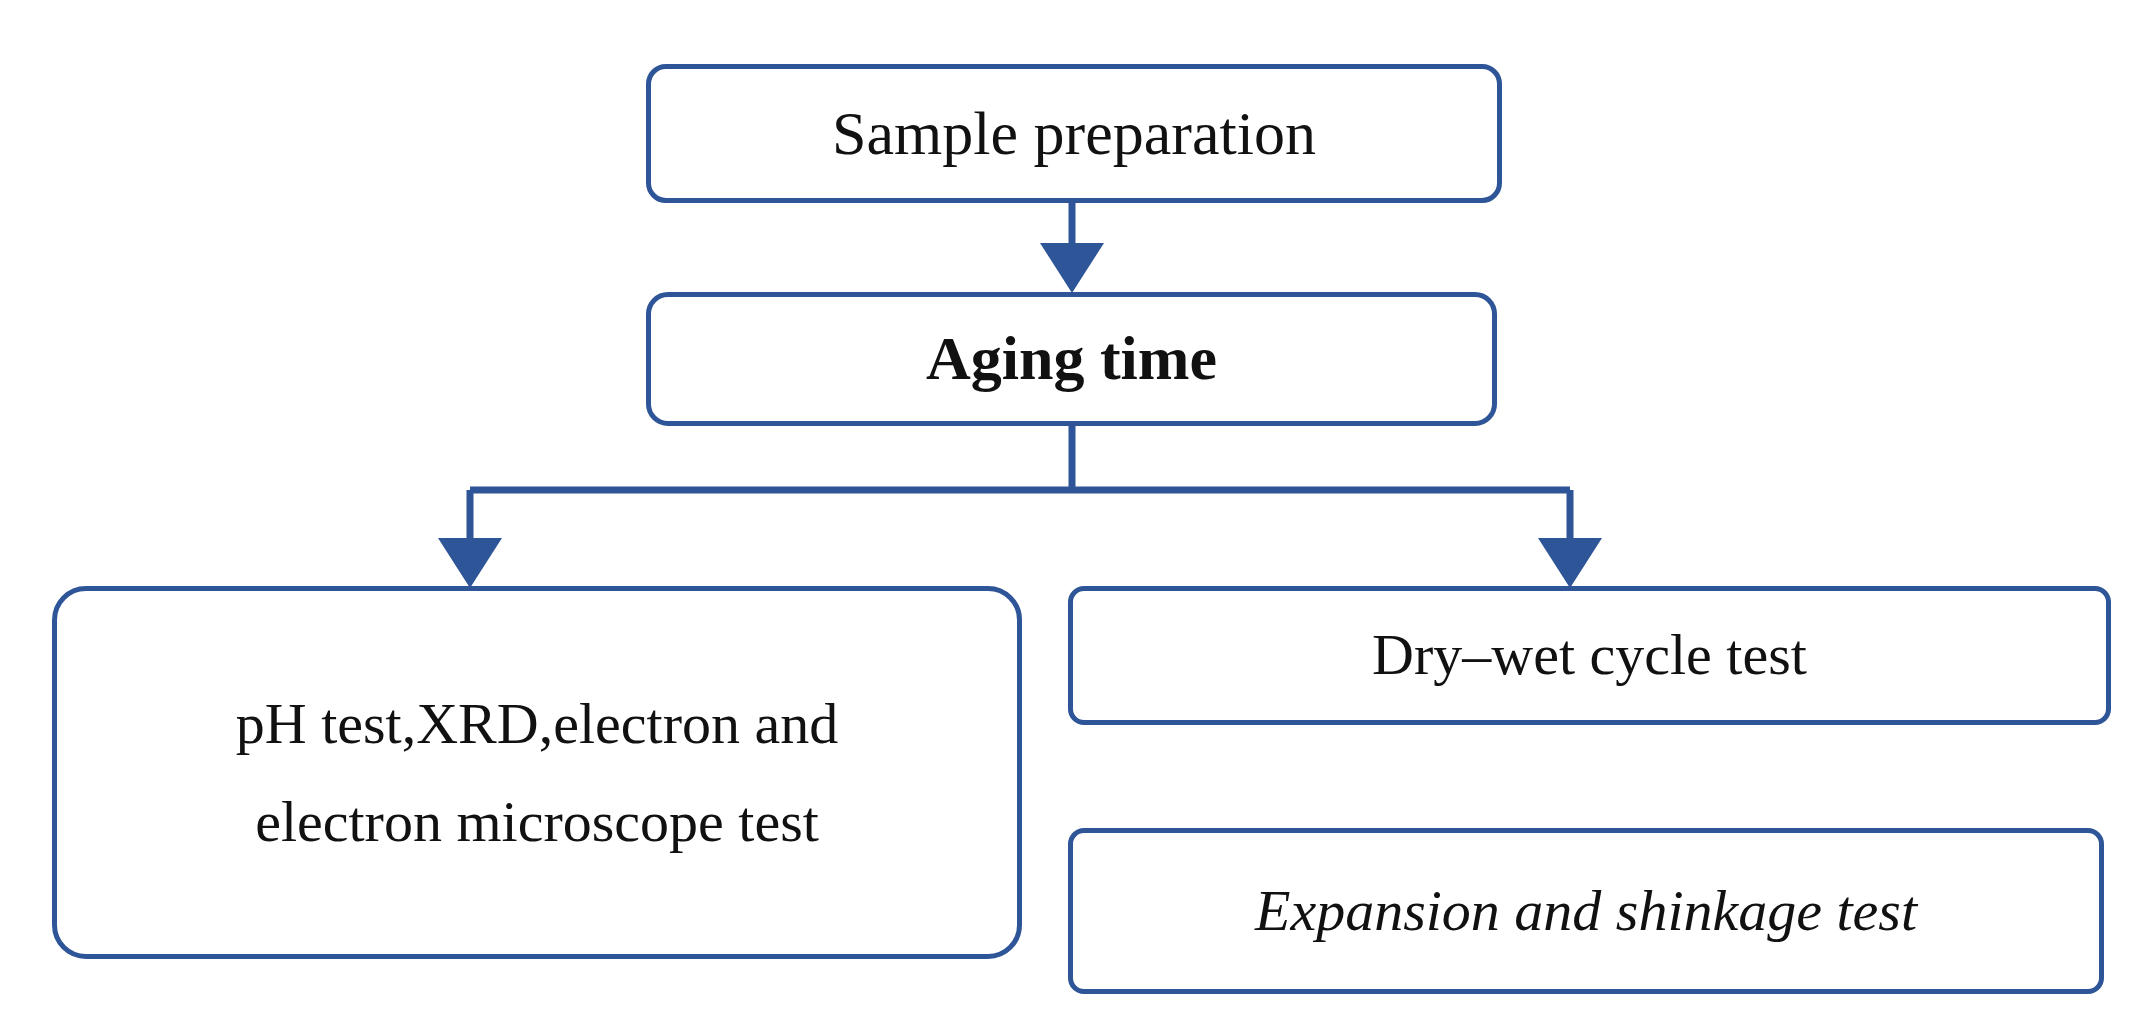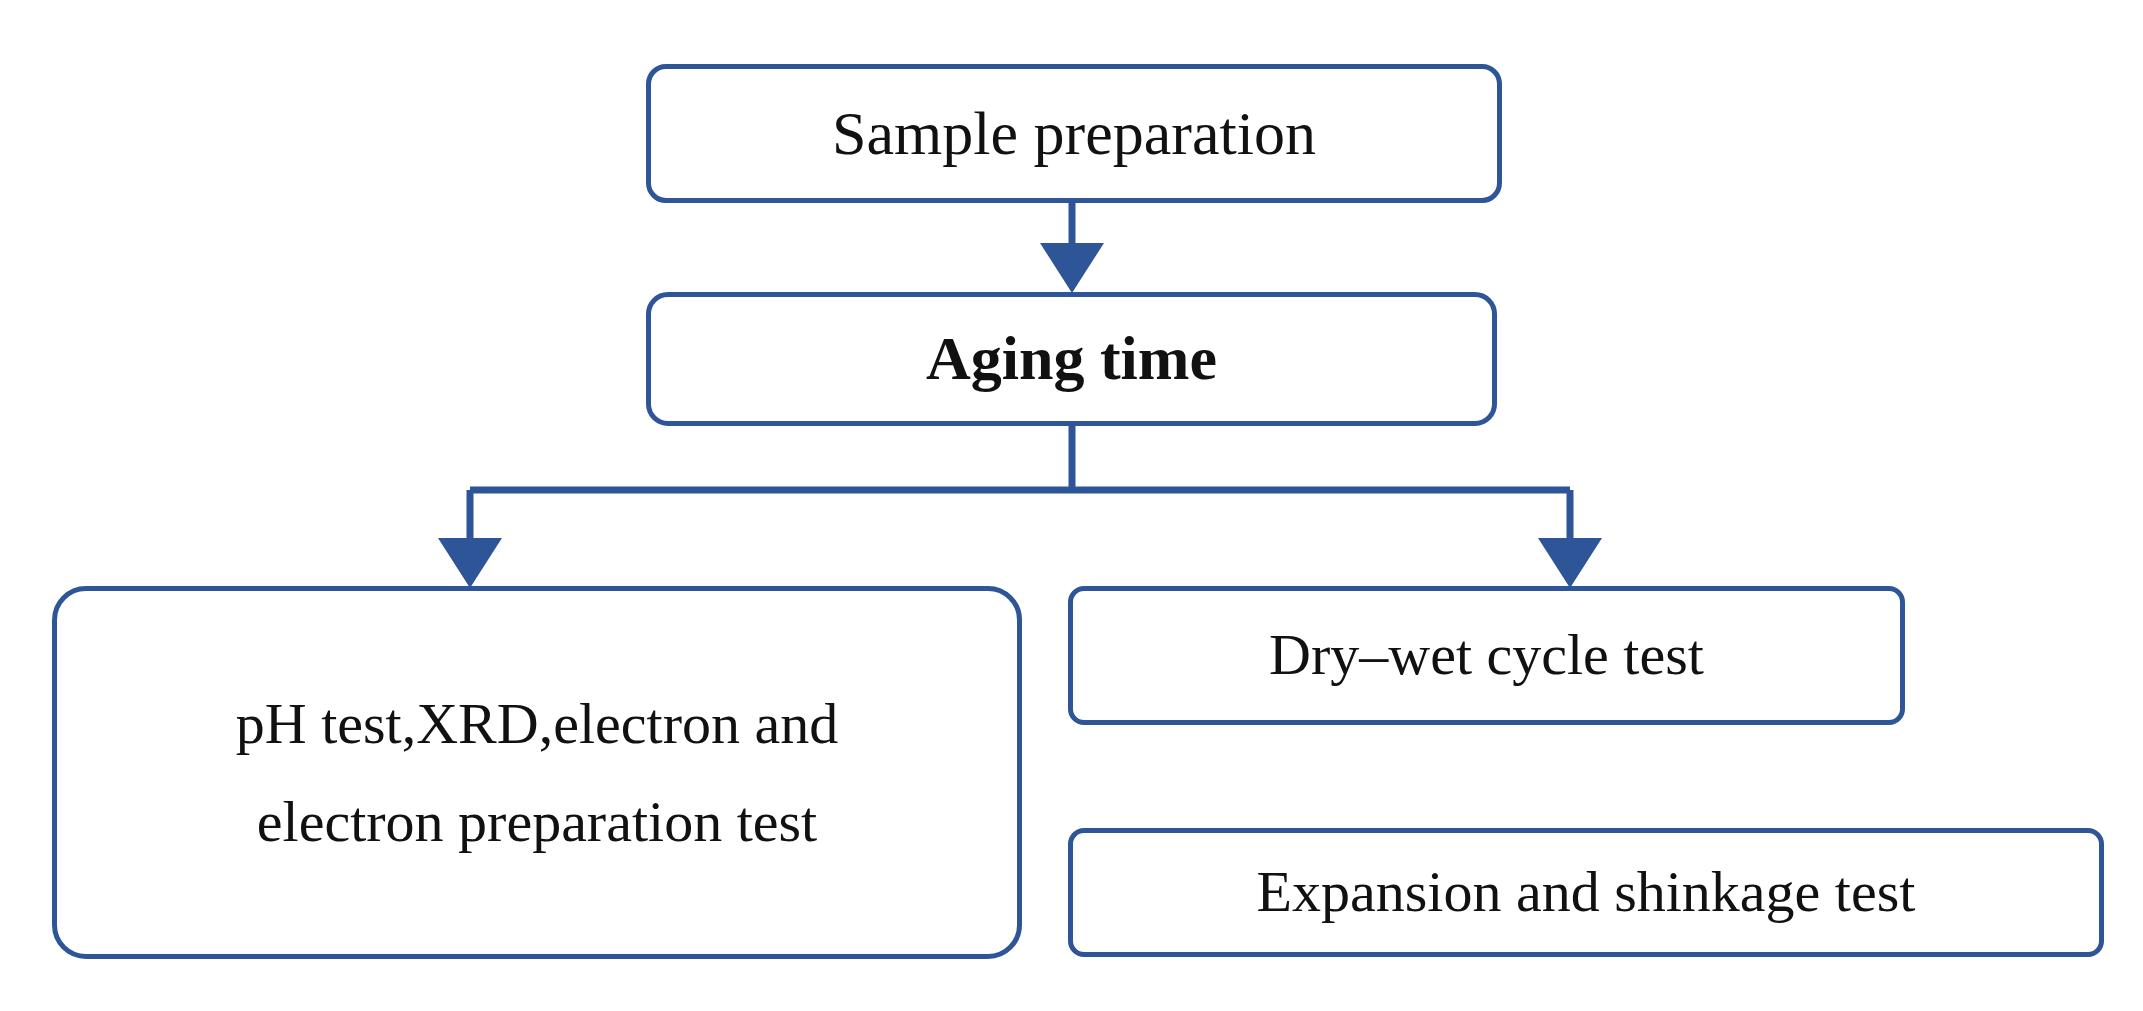--- a/index.html
+++ b/index.html
@@ -81,37 +81,38 @@
   }
   #node-characterization-test .label {
     padding: 0 18px;
   }
   #node-characterization-test .line1 { display: block; }
   #node-characterization-test .line2 { display: block; margin-top: 40px; }
   
   #node-dry-wet-cycle-test {
     left: 1068px;
     top: 586px;
-    width: 837px;
+    width: 1043px;
     height: 139px;
     border-width: 5px;
     border-radius: 16px;
     font-size: 58px;
     line-height: 1.05;
   }
   
   #node-expansion-shrinkage-test {
     left: 1068px;
     top: 828px;
     width: 1036px;
-    height: 129px;
+    height: 166px;
     border-width: 5px;
     border-radius: 16px;
     font-size: 58px;
     line-height: 1.05;
+    font-style: italic;
   }
   .conn-line {
     stroke: #2e5597;
     stroke-width: 7;
     fill: none;
     stroke-linecap: butt;
   }
   .conn-head {
     fill: #2e5597;
   }
@@ -148,21 +149,21 @@
     <span class="label">Sample preparation</span>
   </div>
 
   <div class="node" id="node-aging-time">
     <span class="label">Aging time</span>
   </div>
 
   <div class="node" id="node-characterization-test">
     <span class="label">
       <span class="line1">pH test,XRD,electron and</span>
-      <span class="line2">electron preparation test</span>
+      <span class="line2">electron microscope test</span>
     </span>
   </div>
 
   <div class="node" id="node-dry-wet-cycle-test">
     <span class="label">Dry–wet cycle test</span>
   </div>
 
   <div class="node" id="node-expansion-shrinkage-test">
     <span class="label">Expansion and shinkage test</span>
   </div>

